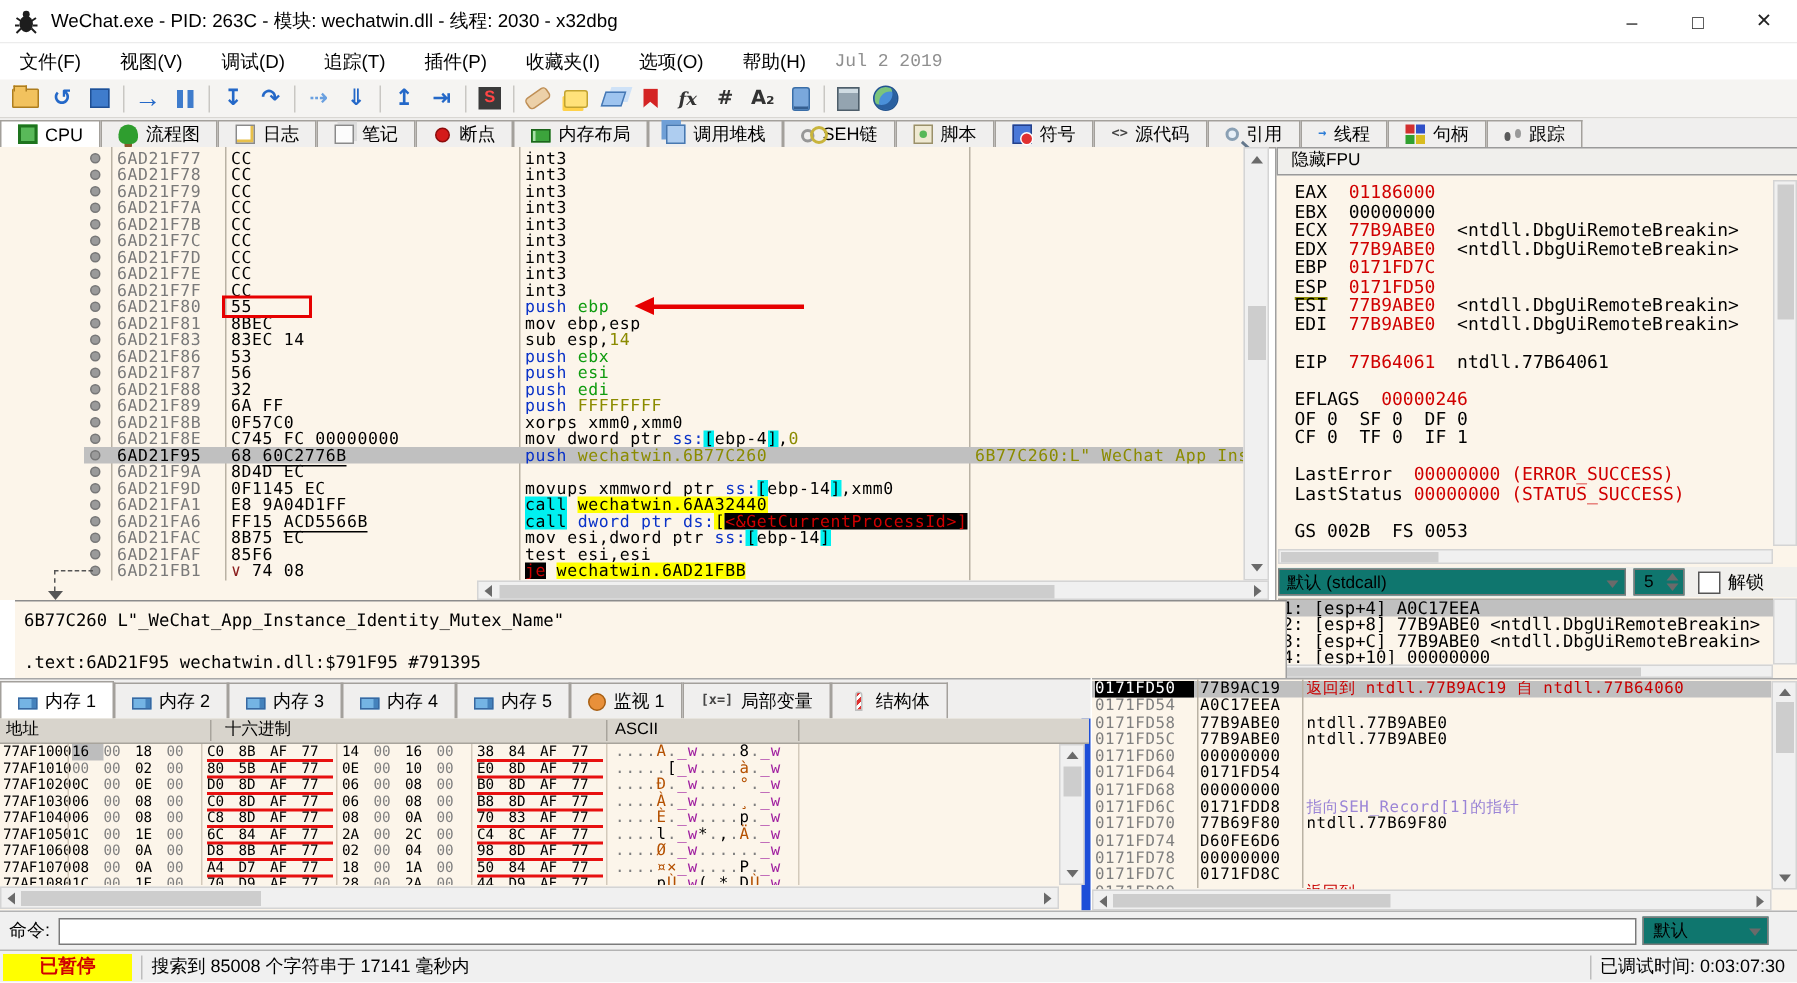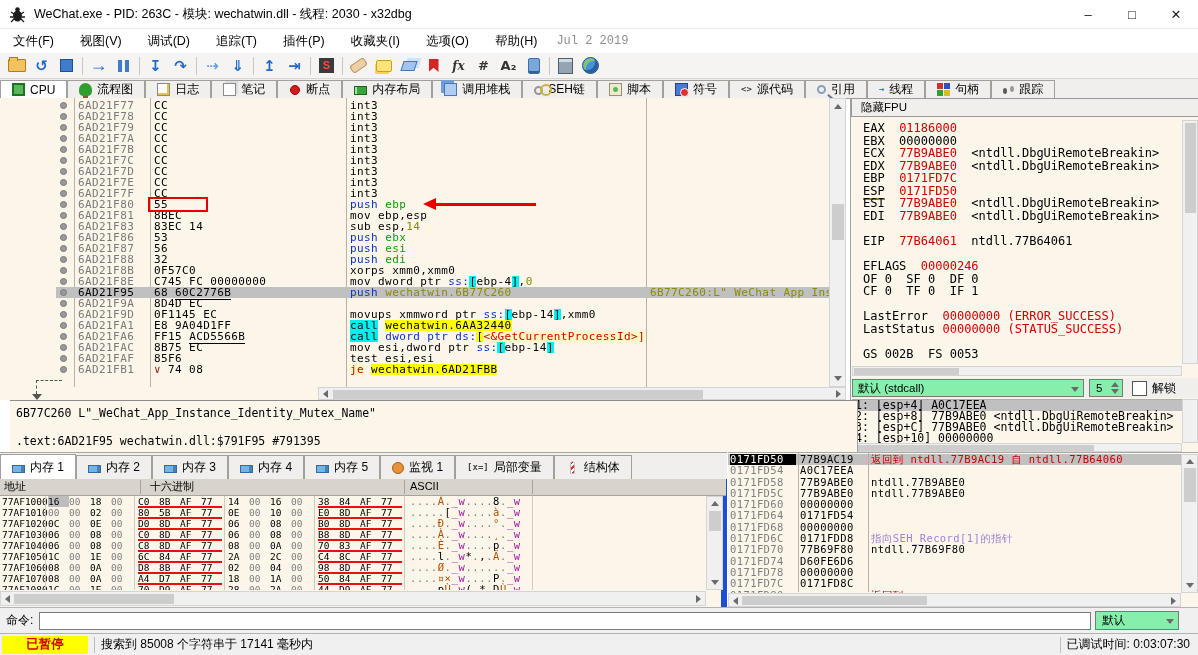--- a/index.html
+++ b/index.html
@@ -74,21 +74,21 @@
   .ca{position:absolute;left:78px;color:#7a7a7a}
   .drow.sel .ca{color:#000}
   .cb{position:absolute;left:154px;color:#000}
   .ci{position:absolute;left:350px;width:296px;overflow:hidden;white-space:pre}
   .cc{position:absolute;left:650px;right:0;overflow:hidden;color:#8b8b00}
   .ul{border-bottom:1px solid #000}
   .jg{color:#8c2020}
   .t-k{color:#000}.t-b{color:#0a32c8}.t-g{color:#0f9b0f}.t-v{color:#8b8b00}
   .t-cy{background:#00f0f0;color:#000}
   .t-yb{background:#ffff00;color:#000}
-  .t-yr{background:#fef9c3;color:#d00000}
+  .t-yr{background:#000000;color:#d00000}
   #red-box{position:absolute;left:148px;top:99px;width:60px;height:15px;border:2px solid #e60000;box-sizing:border-box}
   #red-arrow-shaft{position:absolute;left:436px;top:105px;width:100px;height:3px;background:#e60000}
   #red-arrow-head{position:absolute;left:423px;top:100px;width:0;height:0;border-top:6px solid transparent;border-bottom:6px solid transparent;border-right:13px solid #e60000}
   .dash-h{position:absolute;left:36px;top:282px;width:26px;border-top:1px dashed #555}
   .dash-v{position:absolute;left:36px;top:282px;height:14px;border-left:1px dashed #555}
   .dash-a{position:absolute;left:32px;top:296px;width:0;height:0;border-left:5px solid transparent;border-right:5px solid transparent;border-top:6px solid #555}
 
   
   .sb{position:absolute;background:#f0f0f0;border:1px solid #d4d4d4;box-sizing:border-box}
   .sb-thumb{position:absolute;background:#cdcdcd}
@@ -101,21 +101,21 @@
   
   #regs{left:850px;top:98px;width:348px;height:354px;border-left:1px solid #a0a0a0}
   #fpu-bar{position:absolute;left:0;top:0;width:348px;height:19px;background:#f0efec;border:1px solid #9a9a9a;box-sizing:border-box;font-size:11.5px;line-height:17px;padding-left:9px}
   #reg-lines{position:absolute;left:12px;top:24px;width:318px;height:242px;overflow:hidden}
   .rline{height:12.55px;line-height:12.55px;font-family:"DejaVu Sans Mono",monospace;font-size:12px;white-space:pre}
   .t-r{color:#d00000}
   .u-olv{border-bottom:2px solid #8b8b00}
   #regs-vscroll{left:331px;top:22px;width:16px;height:244px}
   #regs-hscroll{left:1px;top:268px;width:330px;height:10px}
   #callconv{position:absolute;left:1px;top:280px;width:346px;height:20px;background:#f0efec;display:flex;align-items:center}
-  .combo{background:#86efac;border:1px solid #7a7a7a;height:18px;box-sizing:border-box;display:flex;align-items:center;position:relative;font-size:11.5px}
+  .combo{background:#0f766e;border:1px solid #7a7a7a;height:18px;box-sizing:border-box;display:flex;align-items:center;position:relative;font-size:11.5px}
   .combo .carr{position:absolute;right:4px;top:7px}
   #cc-combo{width:232px;padding-left:5px}
   #cc-spin{width:34px;margin-left:5px;padding-left:6px}
   #cc-check{width:13px;height:13px;background:#fff;border:1px solid #555;margin-left:9px}
   #cc-label{margin-left:5px;font-size:12px}
   #args-rows{position:absolute;left:1px;top:301px;width:330px;height:44px;overflow:hidden;border-top:1px solid #b0aca4}
   .arow{height:11px;line-height:11px;font-family:"DejaVu Sans Mono",monospace;font-size:11.5px;white-space:pre;padding-left:3px}
   .arow.sel{background:#c0c0c0}
   #args-hscroll{left:1px;top:345px;width:330px;height:9px}
   #args-vscroll{left:331px;top:301px;width:16px;height:44px}
@@ -350,20 +350,21 @@
       <div class="drow"><span class="bpdot"></span><span class="ca">6AD21F7C</span><span class="cb"><span>CC</span></span><span class="ci"><span class="t-k">int3</span></span></div>
       <div class="drow"><span class="bpdot"></span><span class="ca">6AD21F7D</span><span class="cb"><span>CC</span></span><span class="ci"><span class="t-k">int3</span></span></div>
       <div class="drow"><span class="bpdot"></span><span class="ca">6AD21F7E</span><span class="cb"><span>CC</span></span><span class="ci"><span class="t-k">int3</span></span></div>
       <div class="drow"><span class="bpdot"></span><span class="ca">6AD21F7F</span><span class="cb"><span>CC</span></span><span class="ci"><span class="t-k">int3</span></span></div>
       <div class="drow"><span class="bpdot"></span><span class="ca">6AD21F80</span><span class="cb"><span>55</span></span><span class="ci"><span class="t-b">push</span><span class="t-k"> </span><span class="t-g">ebp</span></span></div>
       <div class="drow"><span class="bpdot"></span><span class="ca">6AD21F81</span><span class="cb"><span>8BEC</span></span><span class="ci"><span class="t-k">mov ebp,esp</span></span></div>
       <div class="drow"><span class="bpdot"></span><span class="ca">6AD21F83</span><span class="cb"><span>83EC 14</span></span><span class="ci"><span class="t-k">sub esp,</span><span class="t-v">14</span></span></div>
       <div class="drow"><span class="bpdot"></span><span class="ca">6AD21F86</span><span class="cb"><span>53</span></span><span class="ci"><span class="t-b">push</span><span class="t-k"> </span><span class="t-g">ebx</span></span></div>
       <div class="drow"><span class="bpdot"></span><span class="ca">6AD21F87</span><span class="cb"><span>56</span></span><span class="ci"><span class="t-b">push</span><span class="t-k"> </span><span class="t-g">esi</span></span></div>
       <div class="drow"><span class="bpdot"></span><span class="ca">6AD21F88</span><span class="cb"><span>32</span></span><span class="ci"><span class="t-b">push</span><span class="t-k"> </span><span class="t-g">edi</span></span></div>
+      <div class="drow"><span class="bpdot"></span><span class="ca">6AD21F89</span><span class="cb"><span>6A FF</span></span><span class="ci"><span class="t-b">push</span><span class="t-k"> </span><span class="t-v">FFFFFFFF</span></span></div>
       <div class="drow"><span class="bpdot"></span><span class="ca">6AD21F8B</span><span class="cb"><span>0F57C0</span></span><span class="ci"><span class="t-k">xorps xmm0,xmm0</span></span></div>
       <div class="drow"><span class="bpdot"></span><span class="ca">6AD21F8E</span><span class="cb"><span>C745 FC 00000000</span></span><span class="ci"><span class="t-k">mov dword ptr </span><span class="t-b">ss:</span><span class="t-cy">[</span><span class="t-k">ebp-4</span><span class="t-cy">]</span><span class="t-k">,</span><span class="t-v">0</span></span></div>
       <div class="drow sel"><span class="bpdot"></span><span class="ca">6AD21F95</span><span class="cb"><span>68 </span><span class="ul">60C2776B</span></span><span class="ci"><span class="t-b">push</span><span class="t-k"> </span><span class="t-v">wechatwin.6B77C260</span></span><span class="cc">6B77C260:L"_WeChat_App_Instan</span></div>
       <div class="drow"><span class="bpdot"></span><span class="ca">6AD21F9A</span><span class="cb"><span>8D4D EC</span></span></div>
       <div class="drow"><span class="bpdot"></span><span class="ca">6AD21F9D</span><span class="cb"><span>0F1145 EC</span></span><span class="ci"><span class="t-k">movups xmmword ptr </span><span class="t-b">ss:</span><span class="t-cy">[</span><span class="t-k">ebp-14</span><span class="t-cy">]</span><span class="t-k">,xmm0</span></span></div>
       <div class="drow"><span class="bpdot"></span><span class="ca">6AD21FA1</span><span class="cb"><span>E8 9A04D1FF</span></span><span class="ci"><span class="t-cy">call</span><span class="t-k"> </span><span class="t-yb">wechatwin.6AA32440</span></span></div>
       <div class="drow"><span class="bpdot"></span><span class="ca">6AD21FA6</span><span class="cb"><span>FF15 </span><span class="ul">ACD5566B</span></span><span class="ci"><span class="t-cy">call</span><span class="t-k"> </span><span class="t-b">dword ptr ds:</span><span class="t-yb">[</span><span class="t-yr">&lt;&amp;GetCurrentProcessId&gt;]</span></span></div>
       <div class="drow"><span class="bpdot"></span><span class="ca">6AD21FAC</span><span class="cb"><span>8B75 EC</span></span><span class="ci"><span class="t-k">mov esi,dword ptr </span><span class="t-b">ss:</span><span class="t-cy">[</span><span class="t-k">ebp-14</span><span class="t-cy">]</span></span></div>
       <div class="drow"><span class="bpdot"></span><span class="ca">6AD21FAF</span><span class="cb"><span>85F6</span></span><span class="ci"><span class="t-k">test esi,esi</span></span></div>
       <div class="drow"><span class="bpdot"></span><span class="ca">6AD21FB1</span><span class="cb"><span class="jg">∨ </span><span>74 08</span></span><span class="ci"><span class="t-yr">je</span><span class="t-k"> </span><span class="t-yb">wechatwin.6AD21FBB</span></span></div>

